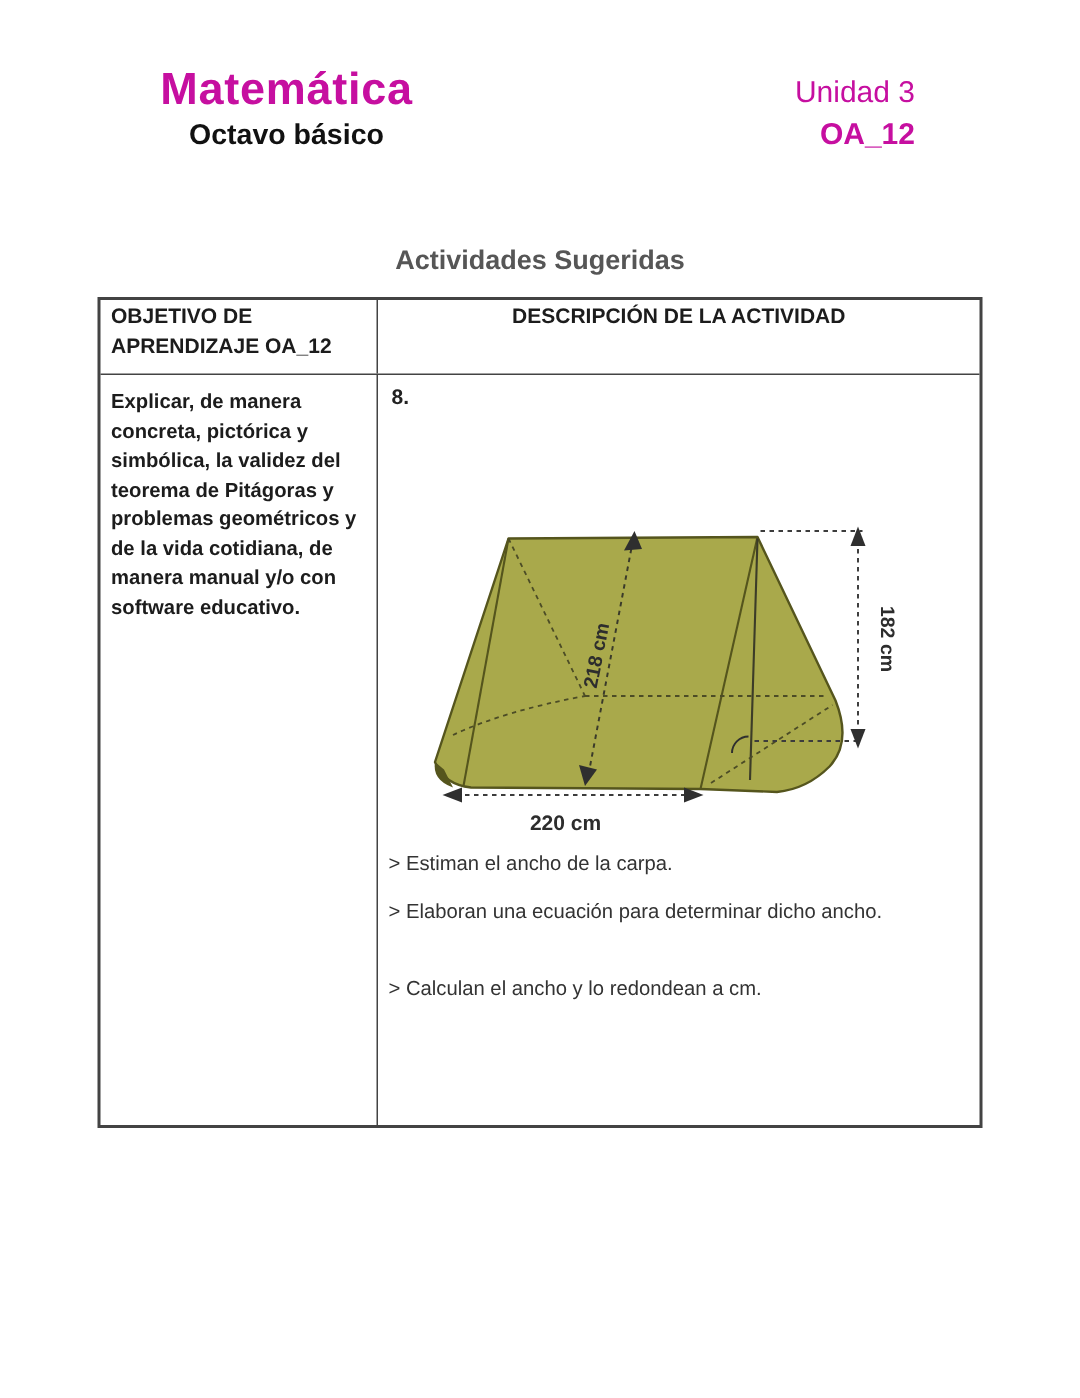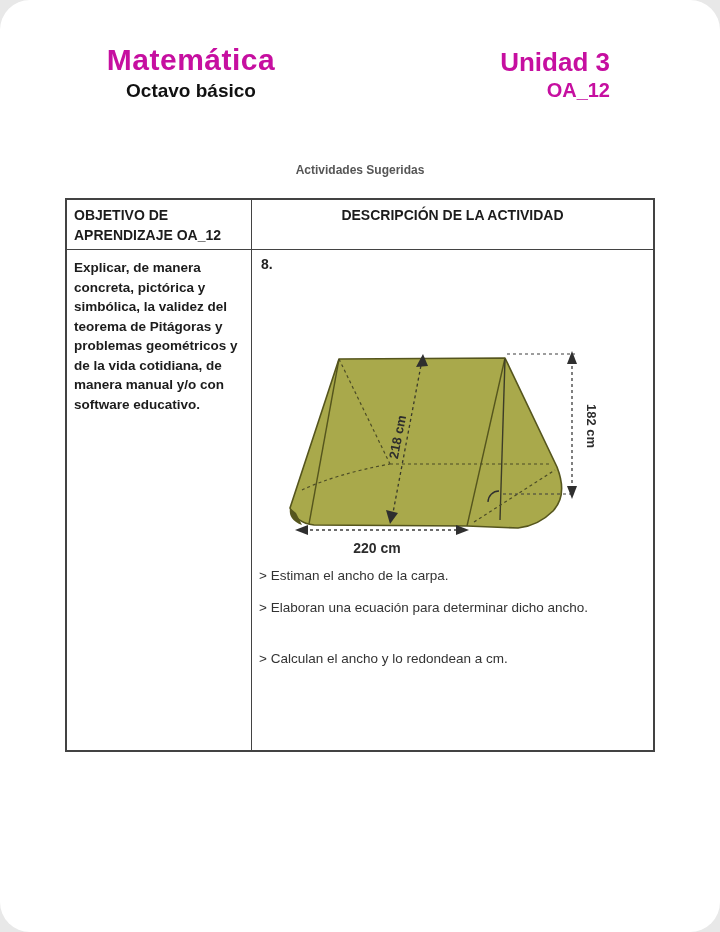--- a/index.html
+++ b/index.html
@@ -1,46 +1,45 @@
 <!DOCTYPE html>
 <html><head>
 <meta charset="utf-8">
 <style>
   html,body { margin:0; padding:0; background:#e8e8e8; }
   .page {
     position:relative; width:720px; height:932px; margin:0 auto;
     background:#ffffff; overflow:hidden;
     font-family:"Liberation Sans","DejaVu Sans",sans-serif;
     color:#1f1f1f;
-    border-radius:30px;
   }
   
   .brand { position:absolute; left:100px; top:42px; width:182px; text-align:center; }
   .brand-title { font-size:30px; font-weight:700; color:#c60fa0; line-height:36px; letter-spacing:0.5px; }
   .brand-sub   { font-size:19px; font-weight:700; color:#111111; line-height:25px; }
   .unit-block { position:absolute; top:50px; right:110px; text-align:right; }
-  .unit-label { font-size:26px; font-weight:700; color:#c60fa0; line-height:25px; }
+  .unit-label { font-size:20px; font-weight:400; color:#c60fa0; line-height:25px; }
   .oa-label   { font-size:20px; font-weight:700; color:#c60fa0; line-height:30px; }
   
   .section-title {
     position:absolute; left:0; top:163px; width:720px; margin:0;
-    text-align:center; font-size:12px; font-weight:700; color:#565656;
+    text-align:center; font-size:18px; font-weight:700; color:#565656;
   }
   
   .doc-table {
     position:absolute; left:65px; top:198px; width:590px; height:554px;
     border:2px solid #434343; box-sizing:border-box;
   }
   .t-row { display:flex; box-sizing:border-box; }
   .t-cell { box-sizing:border-box; }
   .c1 { width:185px; border-right:1.5px solid #434343; }
   .c2 { flex:1; }
   .head-row { height:50px; border-bottom:1.5px solid #434343; }
   .body-row { height:500px; }
-  .th { font-size:14px; font-weight:700; color:#1c1c1c; padding:5px 7px; line-height:20px; }
+  .th { font-size:14px; font-weight:700; color:#1c1c1c; padding:0 7px; line-height:20px; }
   .th.center { text-align:center; }
   .objective { padding:8px 8px 0 7px; font-size:13.5px; font-weight:700; line-height:19.5px; color:#1c1c1c; }
   .objective span { display:block; white-space:nowrap; }
   .activity { position:relative; }
   .act-num { position:absolute; left:9px; top:6px; font-size:14px; font-weight:700; color:#222; }
   .act-intro { position:absolute; left:9px; top:32px; font-size:13.5px; color:#333; line-height:20px; }
   .act-intro span { display:block; white-space:nowrap; }
   .figure-svg { position:absolute; left:24px; top:92px; }
   .bullet { position:absolute; left:7px; font-size:13.5px; color:#333; white-space:nowrap; }
   .b0 { top:318px; } .b1 { top:350px; } .b2 { top:381px;margin-top:20px; }

